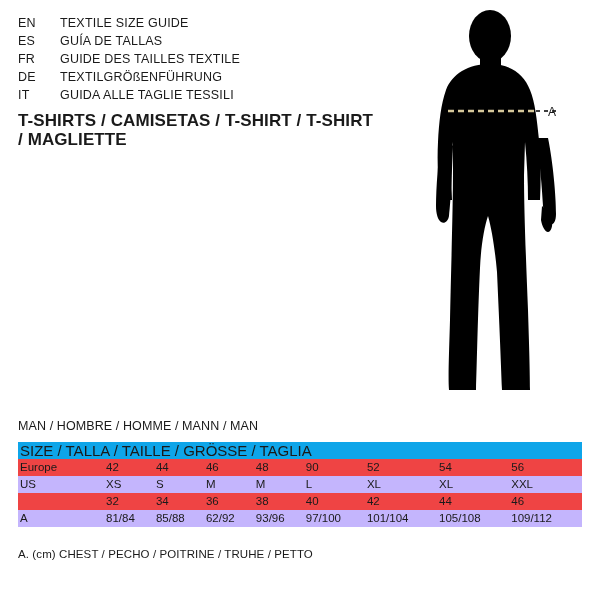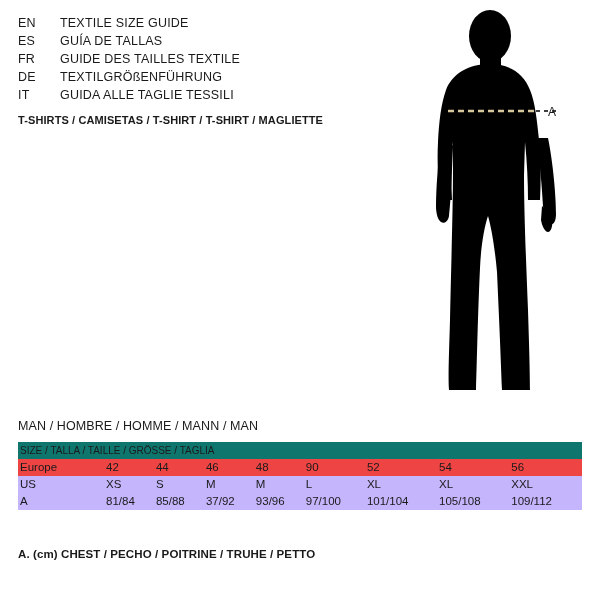--- a/index.html
+++ b/index.html
@@ -43,21 +43,21 @@
   }
 
   
   .cat-block {
     position: absolute;
     top: 111px;
     left: 18px;
     width: 360px;
   }
   .cat-line {
-    font-size: 11px;
+    font-size: 17px;
     font-weight: bold;
     letter-spacing: 0.1px;
     height: 19px;
     line-height: 19px;
   }
 
   
   .figure {
     position: absolute;
     top: 10px;
@@ -99,36 +99,36 @@
     line-height: 17px;
     text-align: left;
     white-space: nowrap;
   }
   table.sizes td.rowhead {
     text-align: left;
     padding-left: 2px;
     width: 86px;
   }
   tr.head td {
-    background: #0f766e;
+    background: #0ea5e9;
     text-align: left;
-    font-size: 10px;
+    font-size: 15px;
   }
   tr.shade td {
     background: #ef4444;
   }
   tr.plain td {
     background: #c4b5fd;
   }
   .footnote {
     position: absolute;
     top: 548px;
     left: 18px;
     font-size: 11.5px;
-    font-weight: bold;
+    font-weight: normal;
     letter-spacing: 0.1px;
   }
 </style>
 </head>
 <body>
 
 <div class="page">
 
   <div class="lang-block">
     <div class="lang-row">
@@ -239,25 +239,36 @@
         <td class="rowhead">US</td>
         <td>XS</td>
         <td>S</td>
         <td>M</td>
         <td>M</td>
         <td>L</td>
         <td>XL</td>
         <td>XL</td>
         <td>XXL</td>
       </tr>
+      <tr class="shade">
+        <td class="rowhead"></td>
+        <td>32</td>
+        <td>34</td>
+        <td>36</td>
+        <td>38</td>
+        <td>40</td>
+        <td>42</td>
+        <td>44</td>
+        <td>46</td>
+      </tr>
       <tr class="plain">
         <td class="rowhead">A</td>
         <td>81/84</td>
         <td>85/88</td>
-        <td>37/92</td>
+        <td>62/92</td>
         <td>93/96</td>
         <td>97/100</td>
         <td>101/104</td>
         <td>105/108</td>
         <td>109/112</td>
       </tr>
     </tbody>
   </table>
 
   <div class="footnote">A. (cm) CHEST / PECHO / POITRINE / TRUHE / PETTO</div>

